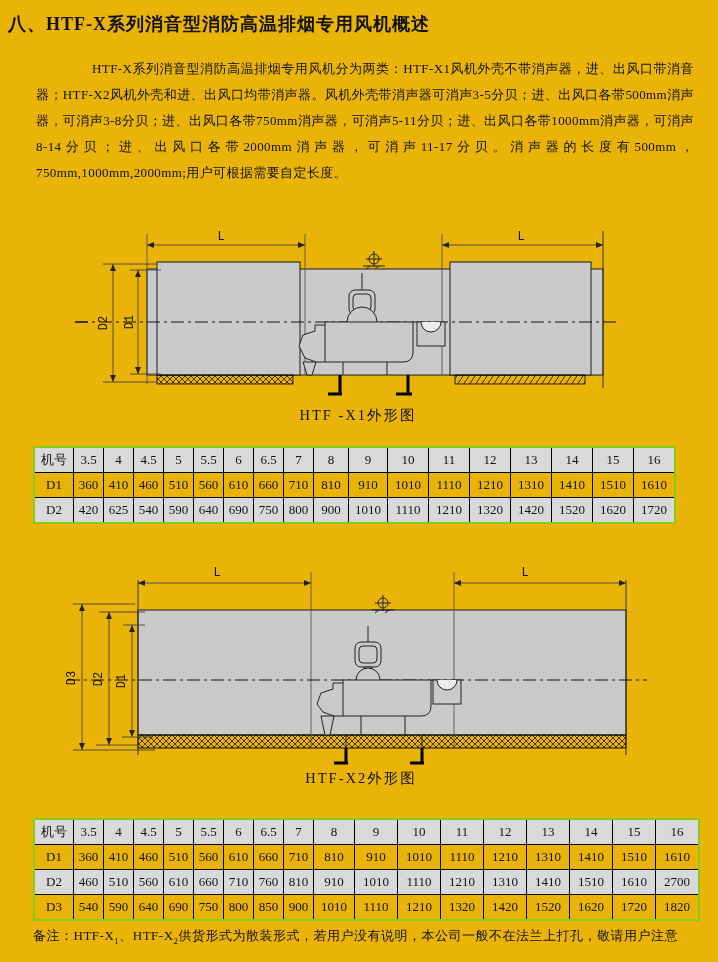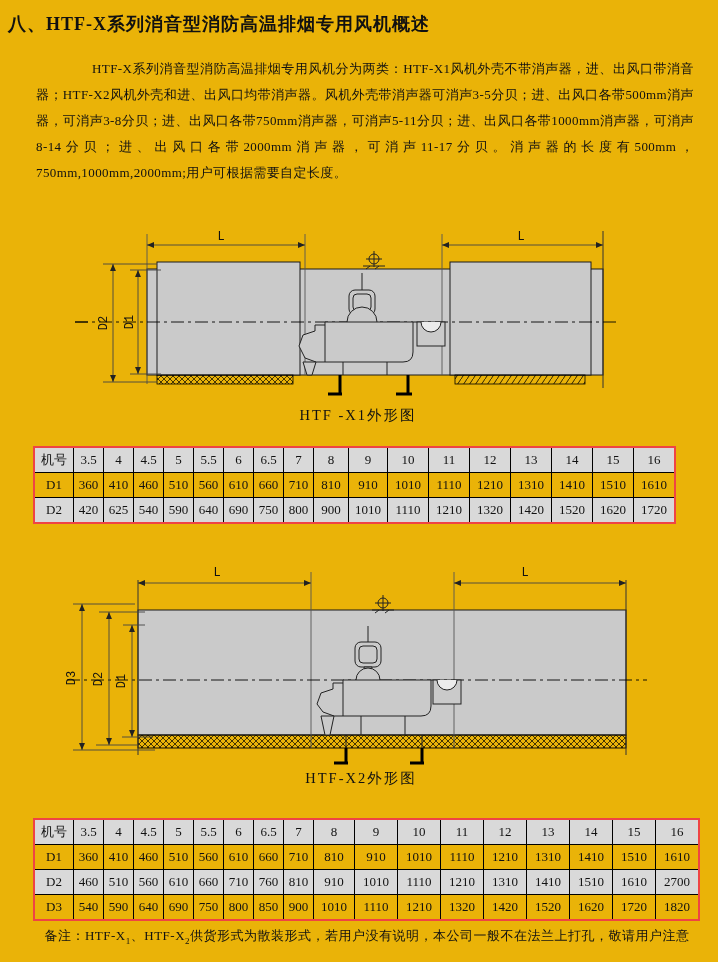--- a/index.html
+++ b/index.html
@@ -18,21 +18,21 @@
     text-indent:56px;margin:0;letter-spacing:0.4px;
   }
   .fig{position:absolute;}
   .fig svg{display:block;}
   .caption{
     position:absolute;width:160px;text-align:center;
     font-size:14.5px;letter-spacing:2px;font-family:Liberation Serif, serif;
   }
   table{
     position:absolute;border-collapse:collapse;table-layout:fixed;
-    border:2px solid #ef4444;font-family:"Liberation Serif","DejaVu Serif",serif;
+    border:2px solid #84cc16;font-family:"Liberation Serif","DejaVu Serif",serif;
   }
   td{
     border:1px solid #000;height:24px;text-align:center;vertical-align:middle;
     font-size:13px;padding:0;overflow:hidden;white-space:nowrap;
   }
   thead td{background:#d9d9d9;}
   tbody tr:nth-child(even) td{background:#d9d9d9;}
   #t1{left:33px;top:446px;}
   #t2{left:33px;top:818px;}
   #t1 td:first-child{width:38px}
@@ -40,21 +40,21 @@
   #t1 td:nth-child(10){width:34px}
   #t1 td:nth-child(11){width:38px}
   #t1 td:nth-child(n+12){width:40px}
   #t2 td:first-child{width:38px}
   #t2 td:nth-child(n+2):nth-child(-n+9){width:29px}
   #t2 td:nth-child(10){width:40px}
   #t2 td:nth-child(11){width:42px}
   #t2 td:nth-child(n+12){width:42px}
   .note{
     position:absolute;left:33px;top:927px;width:668px;
-    font-size:13px;letter-spacing:0.5px;text-align:center;
+    font-size:13px;letter-spacing:0.5px;
   }
   .note sub{font-size:9px;}
   .dimtext{font-size:12px;fill:#111;font-family:"Liberation Mono","DejaVu Sans Mono",monospace;}
 </style>
 </head>
 <body>
 
 <div class="page">
 
   <h1 class="title">八、HTF-X系列消音型消防高温排烟专用风机概述</h1>

